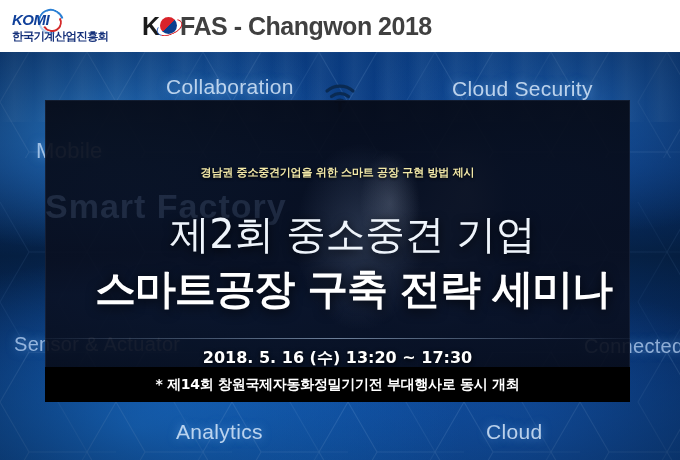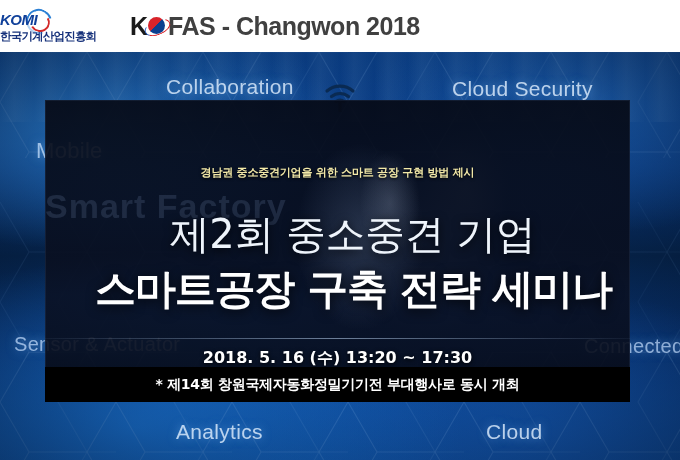--- a/index.html
+++ b/index.html
@@ -22,20 +22,21 @@
   
   .header {
     position: absolute;
     left: 0; top: 0;
     width: 680px;
     height: 52px;
     background: #ffffff;
     display: flex;
     align-items: center;
     box-sizing: border-box;
+    padding-left: 12px;
   }
 
   
   .komi-logo {
     display: flex;
     flex-direction: column;
     align-items: flex-start;
     line-height: 1;
     position: relative;
     width: 108px;

